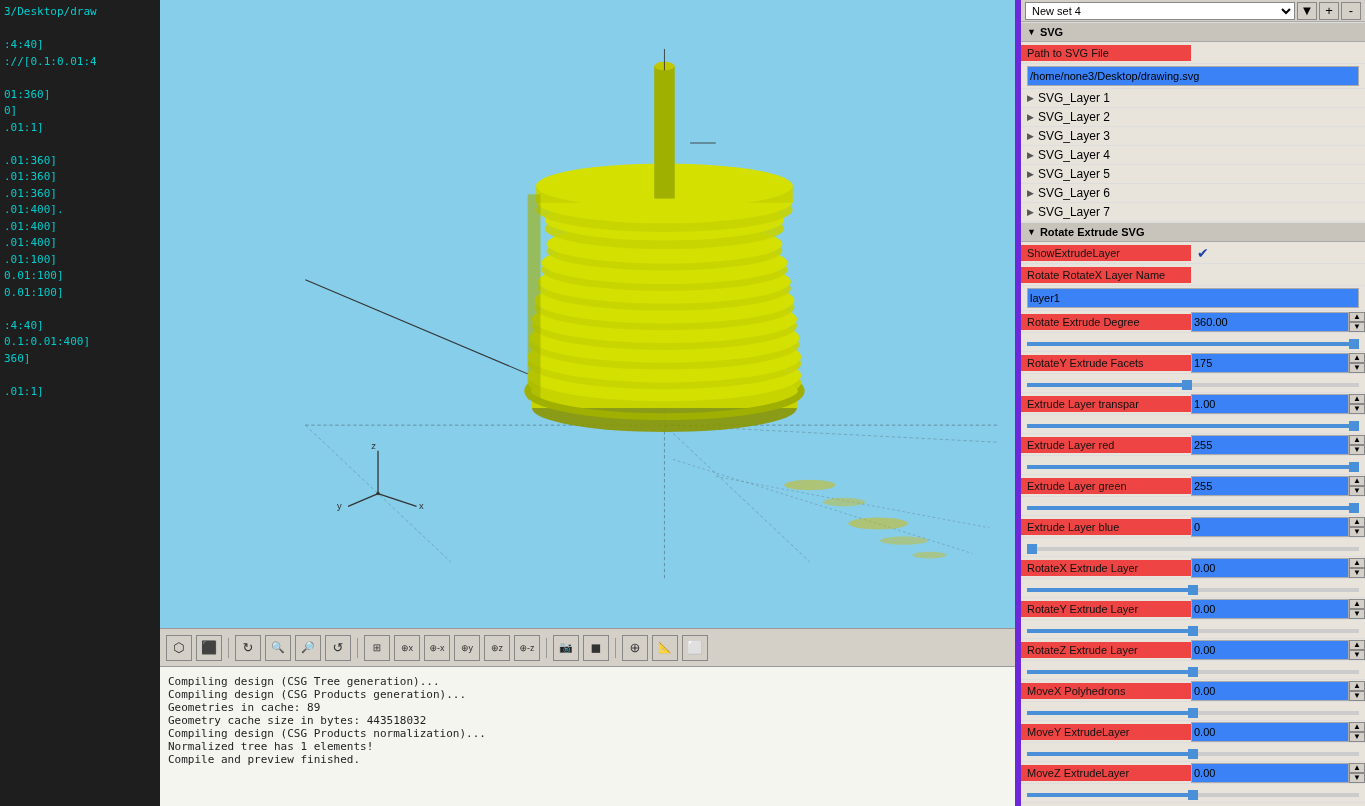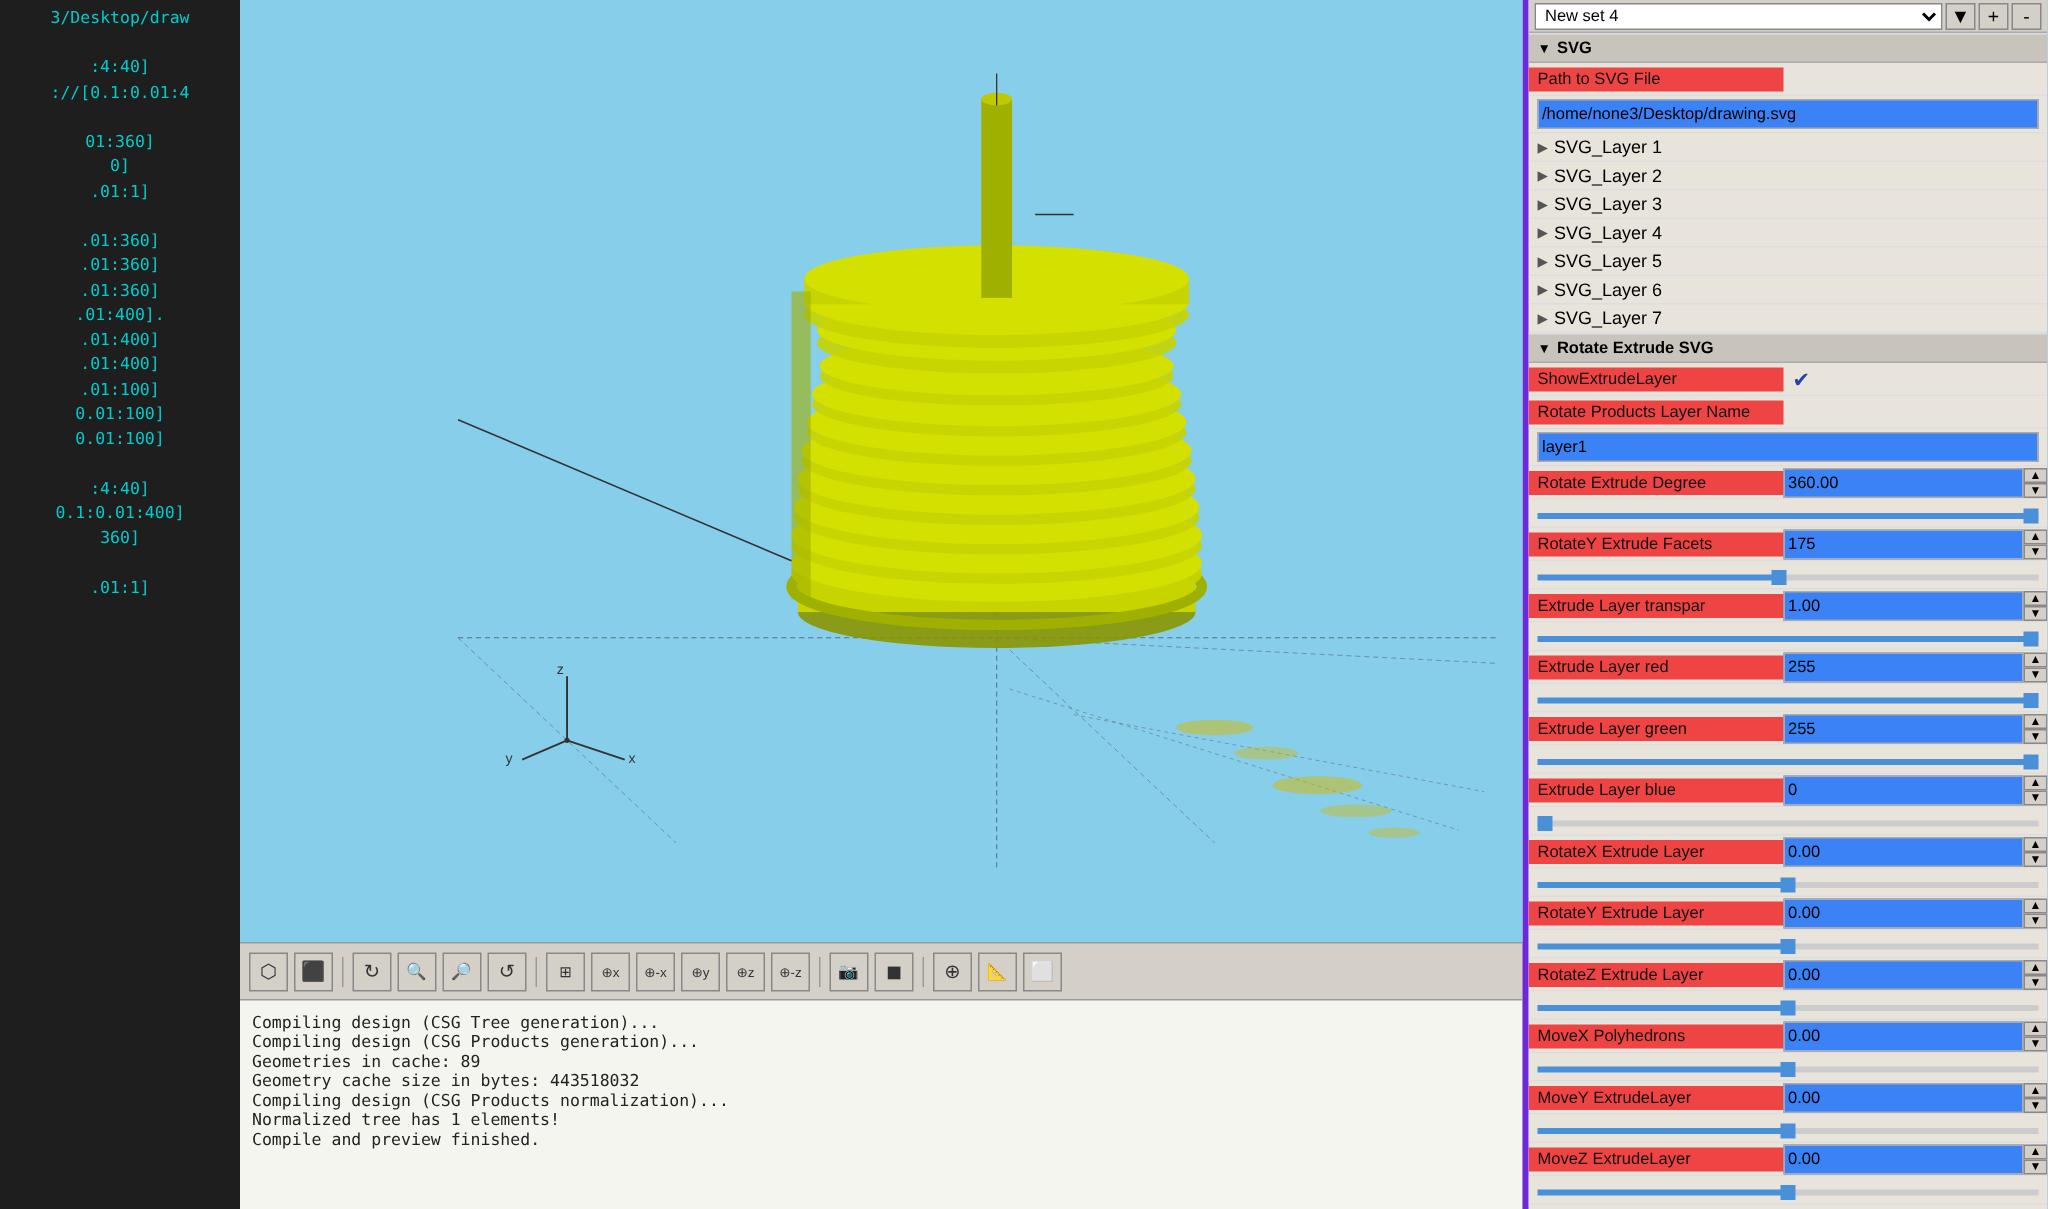--- a/index.html
+++ b/index.html
@@ -16,21 +16,20 @@
     
     #left-panel {
       width: 160px;
       background: #1e1e1e;
       color: #00ffff;
       font-family: monospace;
       font-size: 11px;
       padding: 4px;
       overflow: hidden;
       flex-shrink: 0;
-      text-align: center;
     }
 
     
     #main-area {
       flex: 1;
       display: flex;
       flex-direction: column;
     }
 
     
@@ -83,21 +82,21 @@
       color: #222;
       overflow: hidden;
     }
 
     
     #right-panel {
       width: 350px;
       background: #e8e4dc;
       display: flex;
       flex-direction: column;
-      border-left: 4px solid #6d28d9;
+      border-left: 6px solid #6d28d9;
       overflow-y: auto;
       flex-shrink: 0;
     }
 
     
     #right-top-bar {
       display: flex;
       align-items: center;
       background: #d4d0c8;
       border-bottom: 1px solid #aaa;
@@ -479,21 +478,21 @@
     <div>
 
       <div class="prop-row">
         <div class="prop-label">ShowExtrudeLayer</div>
         <div class="prop-value" style="padding: 2px 6px;">
           <span style="font-size:14px; color:#2244aa;">✔</span>
         </div>
       </div>
 
       <div class="prop-row">
-        <div class="prop-label">Rotate Products Layer Name</div>
+        <div class="prop-label">Rotate RotateX Layer Name</div>
       </div>
       <div class="prop-row">
         <div class="prop-value" style="padding: 2px 6px; flex: 1;">
           <input type="text" class="prop-input" style="width: 100%;" value="layer1">
         </div>
       </div>
 
       <div id="extrude-fields">
           <div class="prop-row">
             <div class="prop-label">Rotate Extrude Degree</div>

